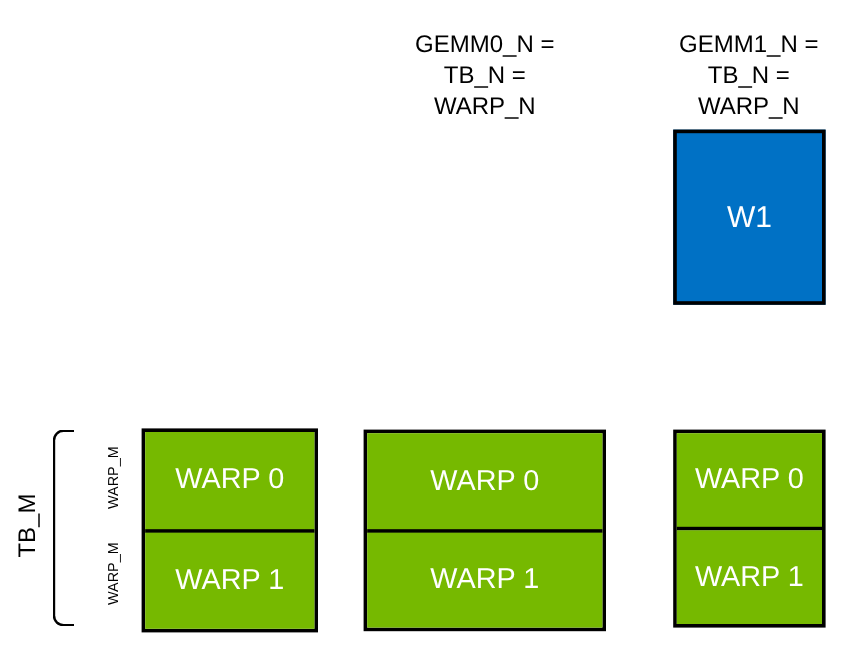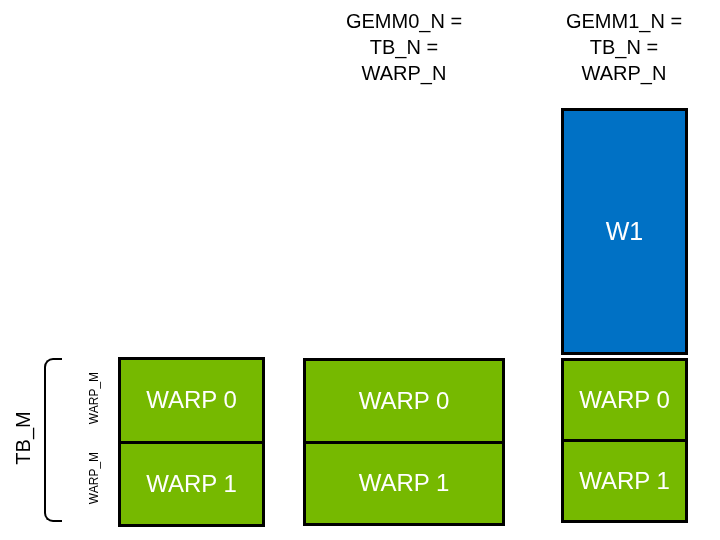--- a/index.html
+++ b/index.html
@@ -12,21 +12,21 @@
     position: relative;
     width: 720px;
     height: 540px;
     background: #ffffff;
     overflow: hidden;
   }
 
   
   .col-header {
     position: absolute;
-    top: 8px;
+    top: 24px;
     width: 220px;
     text-align: center;
     font-size: 20px;
     line-height: 26px;
     color: var(--label-text, #000);
     white-space: pre-line;
     letter-spacing: 0px;
   }
   .col-header.h0 { left: 294px; }
   .col-header.h1 { left: 514px; }
@@ -37,21 +37,21 @@
     box-sizing: border-box;
     background: var(--tile-blue, #0071C5);
     border: 3px solid var(--border-black, #000);
     display: flex;
     align-items: center;
     justify-content: center;
     color: var(--tile-text, #fff);
     font-size: 25px;
   }
   .tile.w0 { left: 303px; top: 170px; width: 202px; height: 127px; }
-  .tile.w1 { left: 561px; top: 108px; width: 127px; height: 247px; }
+  .tile.w1 { left: 561px; top: 108px; width: 127px; height: 146px; }
 
   
   .stack {
     position: absolute;
     box-sizing: border-box;
     border: 3px solid var(--border-black, #000);
     display: flex;
     flex-direction: column;
   }
   .stack.s0 { left: 118px; top: 357px; width: 147px; height: 170px; }

